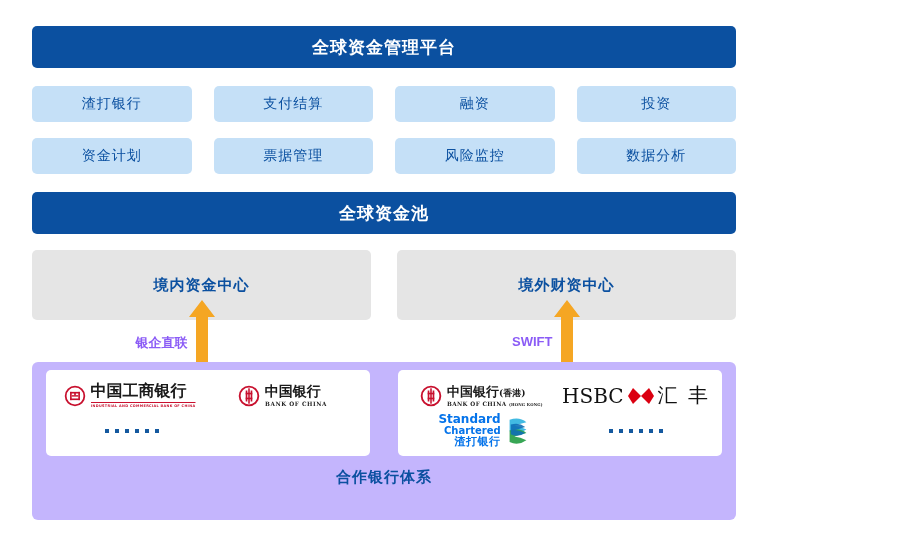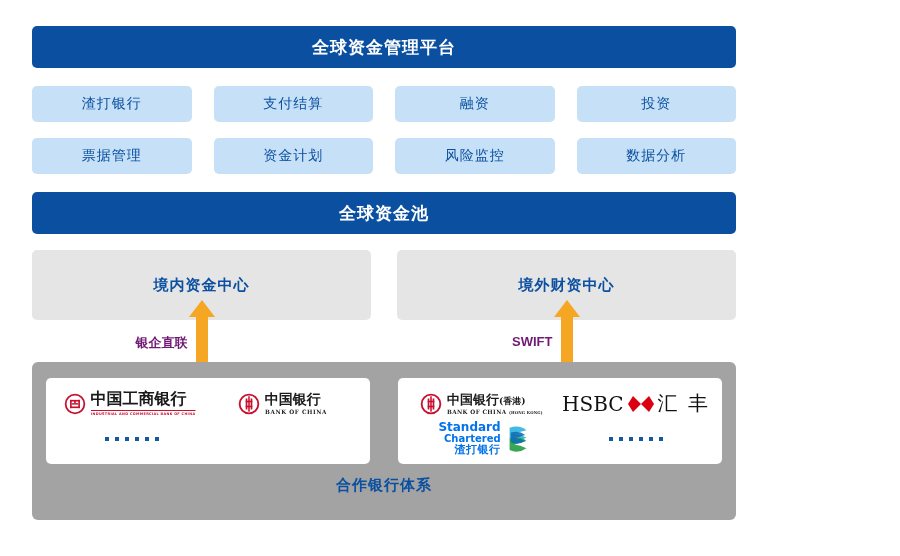--- a/index.html
+++ b/index.html
@@ -86,40 +86,40 @@
   }
   .connector-cell {
     position: relative;
   }
   .connector-label {
     position: absolute;
     top: 14px;
     left: 50%;
     transform: translateX(-100%);
     margin-left: -14px;
-    color: #701a75;
+    color: #8b5cf6;
     font-size: 13px;
     font-weight: bold;
     white-space: nowrap;
   }
   .arrow {
     position: absolute;
     left: 50%;
     transform: translateX(-50%);
     top: -20px;
     width: 26px;
     height: 82px;
   }
 
   
   .banks-container {
     margin-top: -6px;
-    background: #a3a3a3;
+    background: #c4b5fd;
     border-radius: 6px;
-    padding: 16px 14px 8px 14px;
+    padding: 8px 14px 8px 14px;
     box-sizing: border-box;
     height: 158px;
     position: relative;
   }
   .banks-row {
     display: grid;
     grid-template-columns: 1fr 1fr;
     gap: 28px;
   }
   .bank-card {
@@ -239,24 +239,24 @@
     <div class="module-cell">
       <span>支付结算</span>
     </div>
     <div class="module-cell">
       <span>融资</span>
     </div>
     <div class="module-cell">
       <span>投资</span>
     </div>
     <div class="module-cell">
+      <span>资金计划</span>
+    </div>
+    <div class="module-cell">
       <span>票据管理</span>
-    </div>
-    <div class="module-cell">
-      <span>资金计划</span>
     </div>
     <div class="module-cell">
       <span>风险监控</span>
     </div>
     <div class="module-cell">
       <span>数据分析</span>
     </div>
   </div>
 
   <div class="banner banner-pool">

